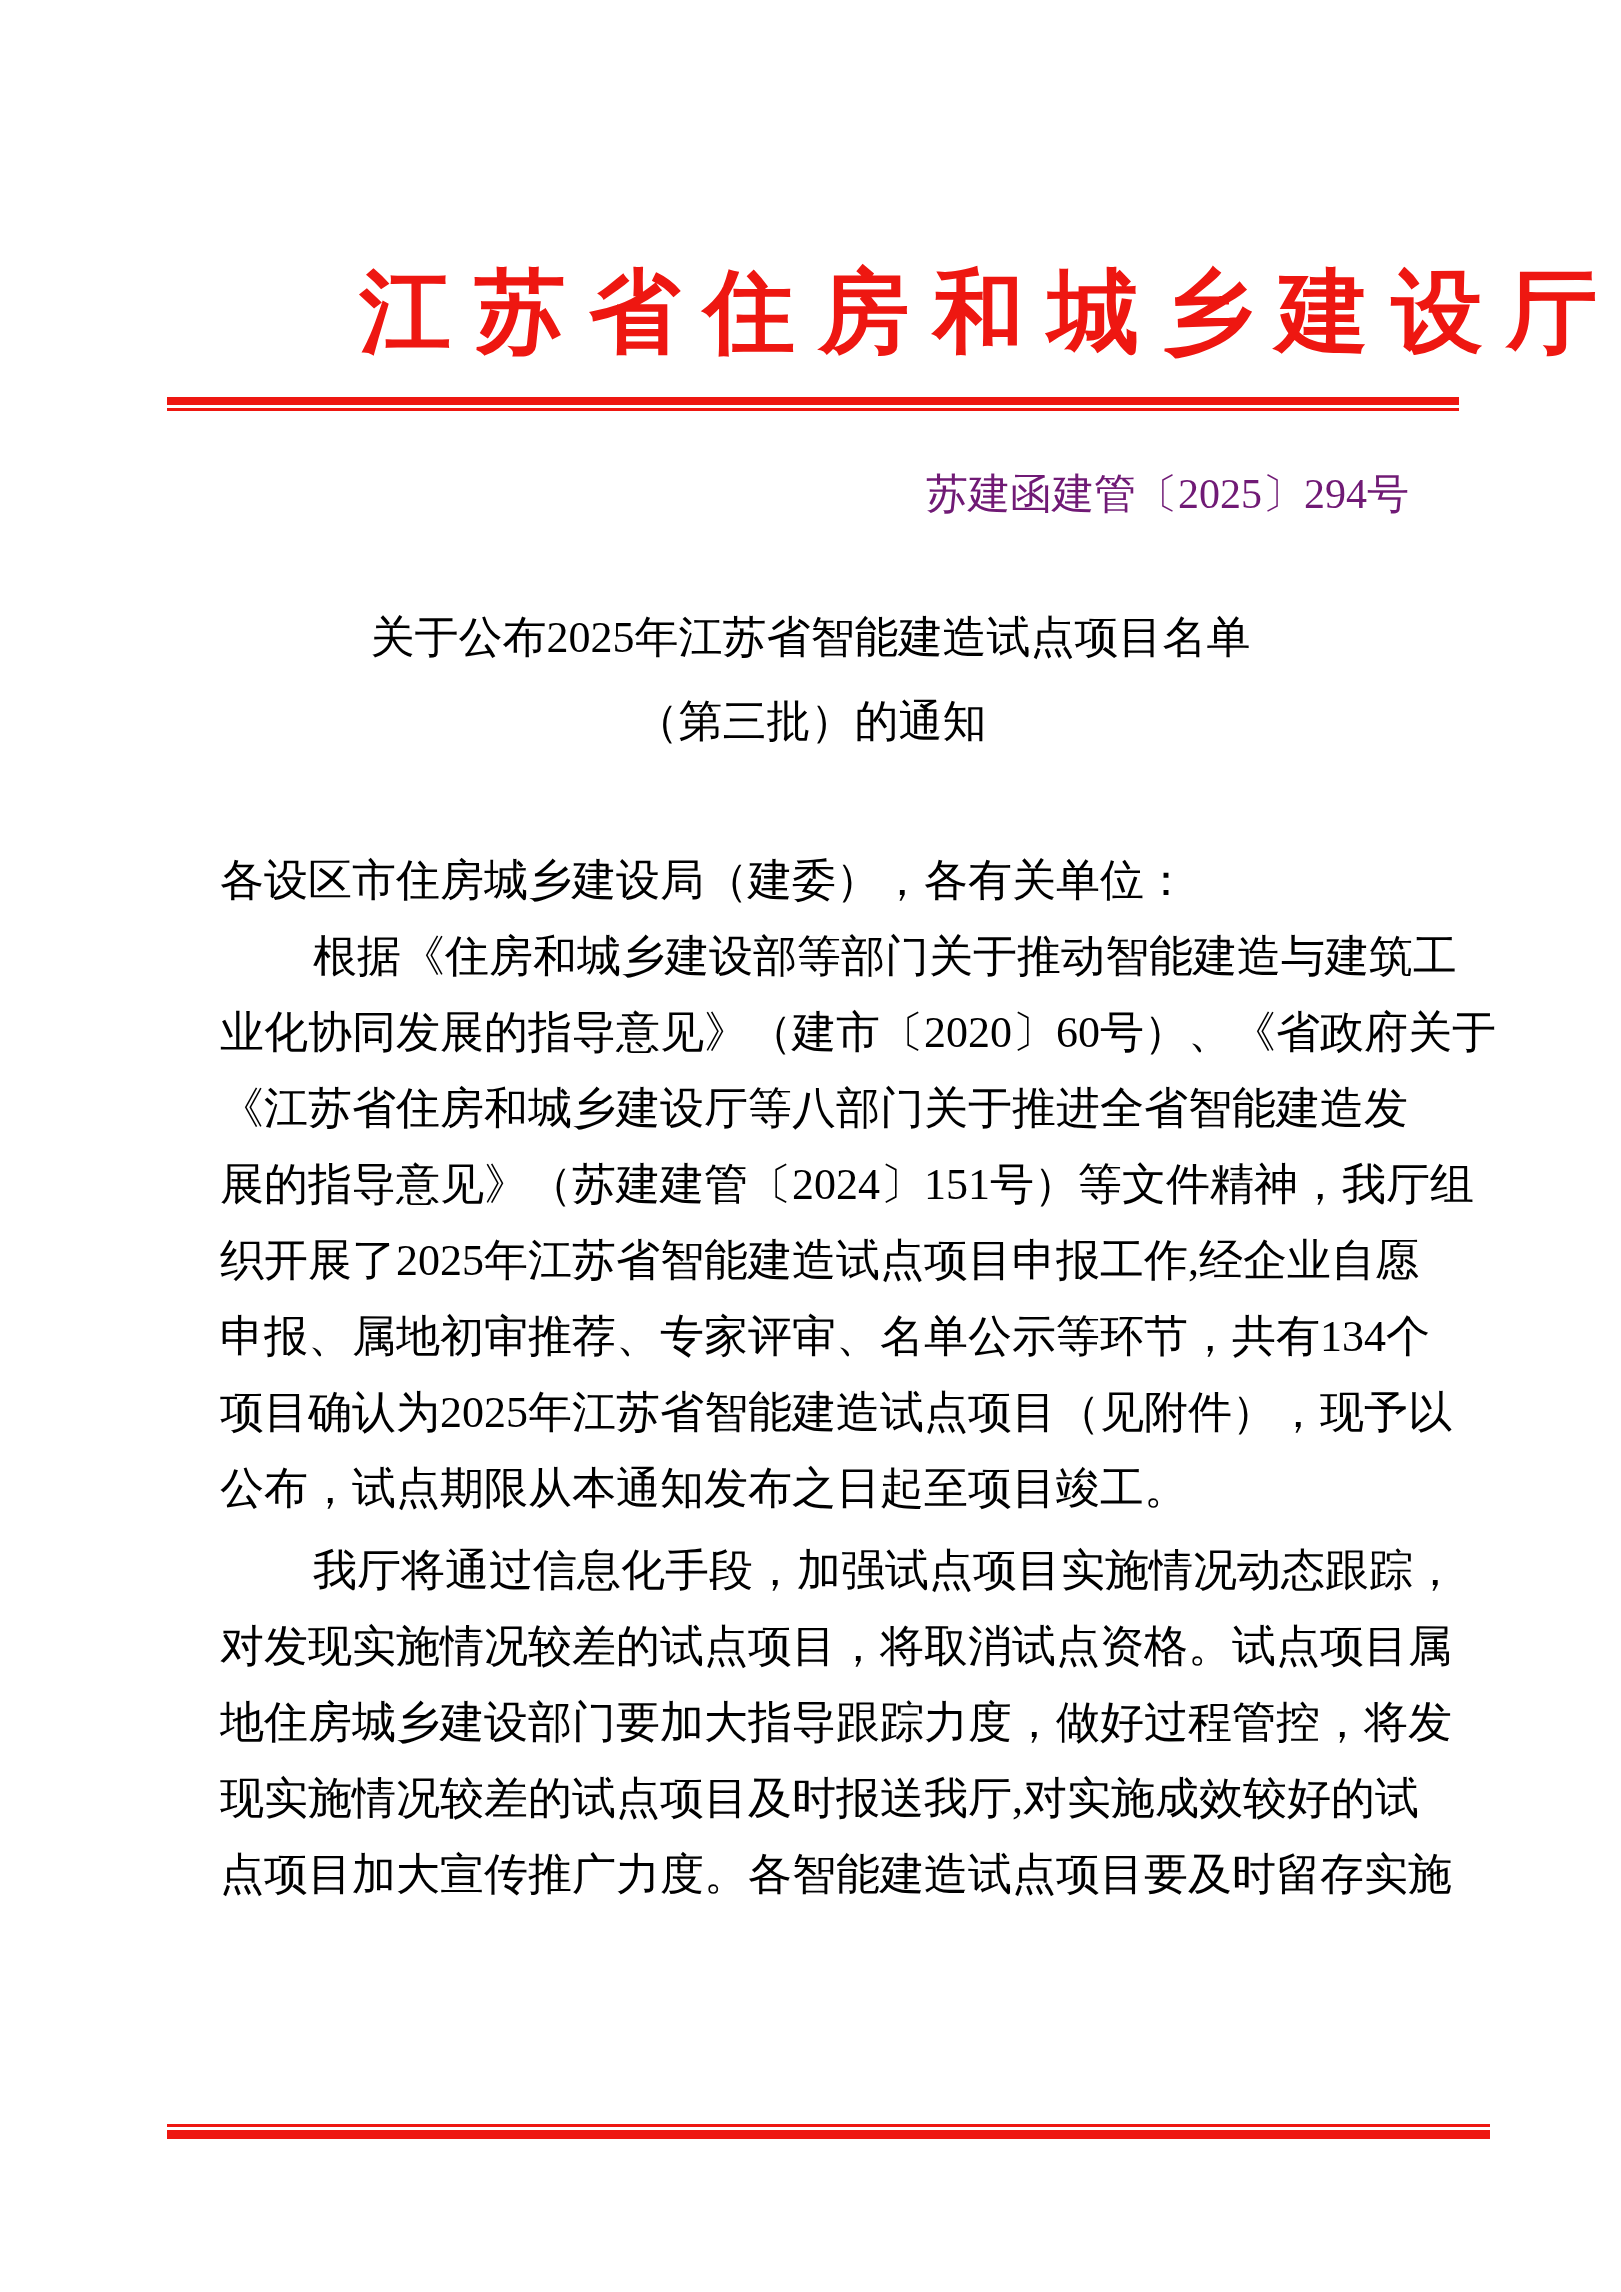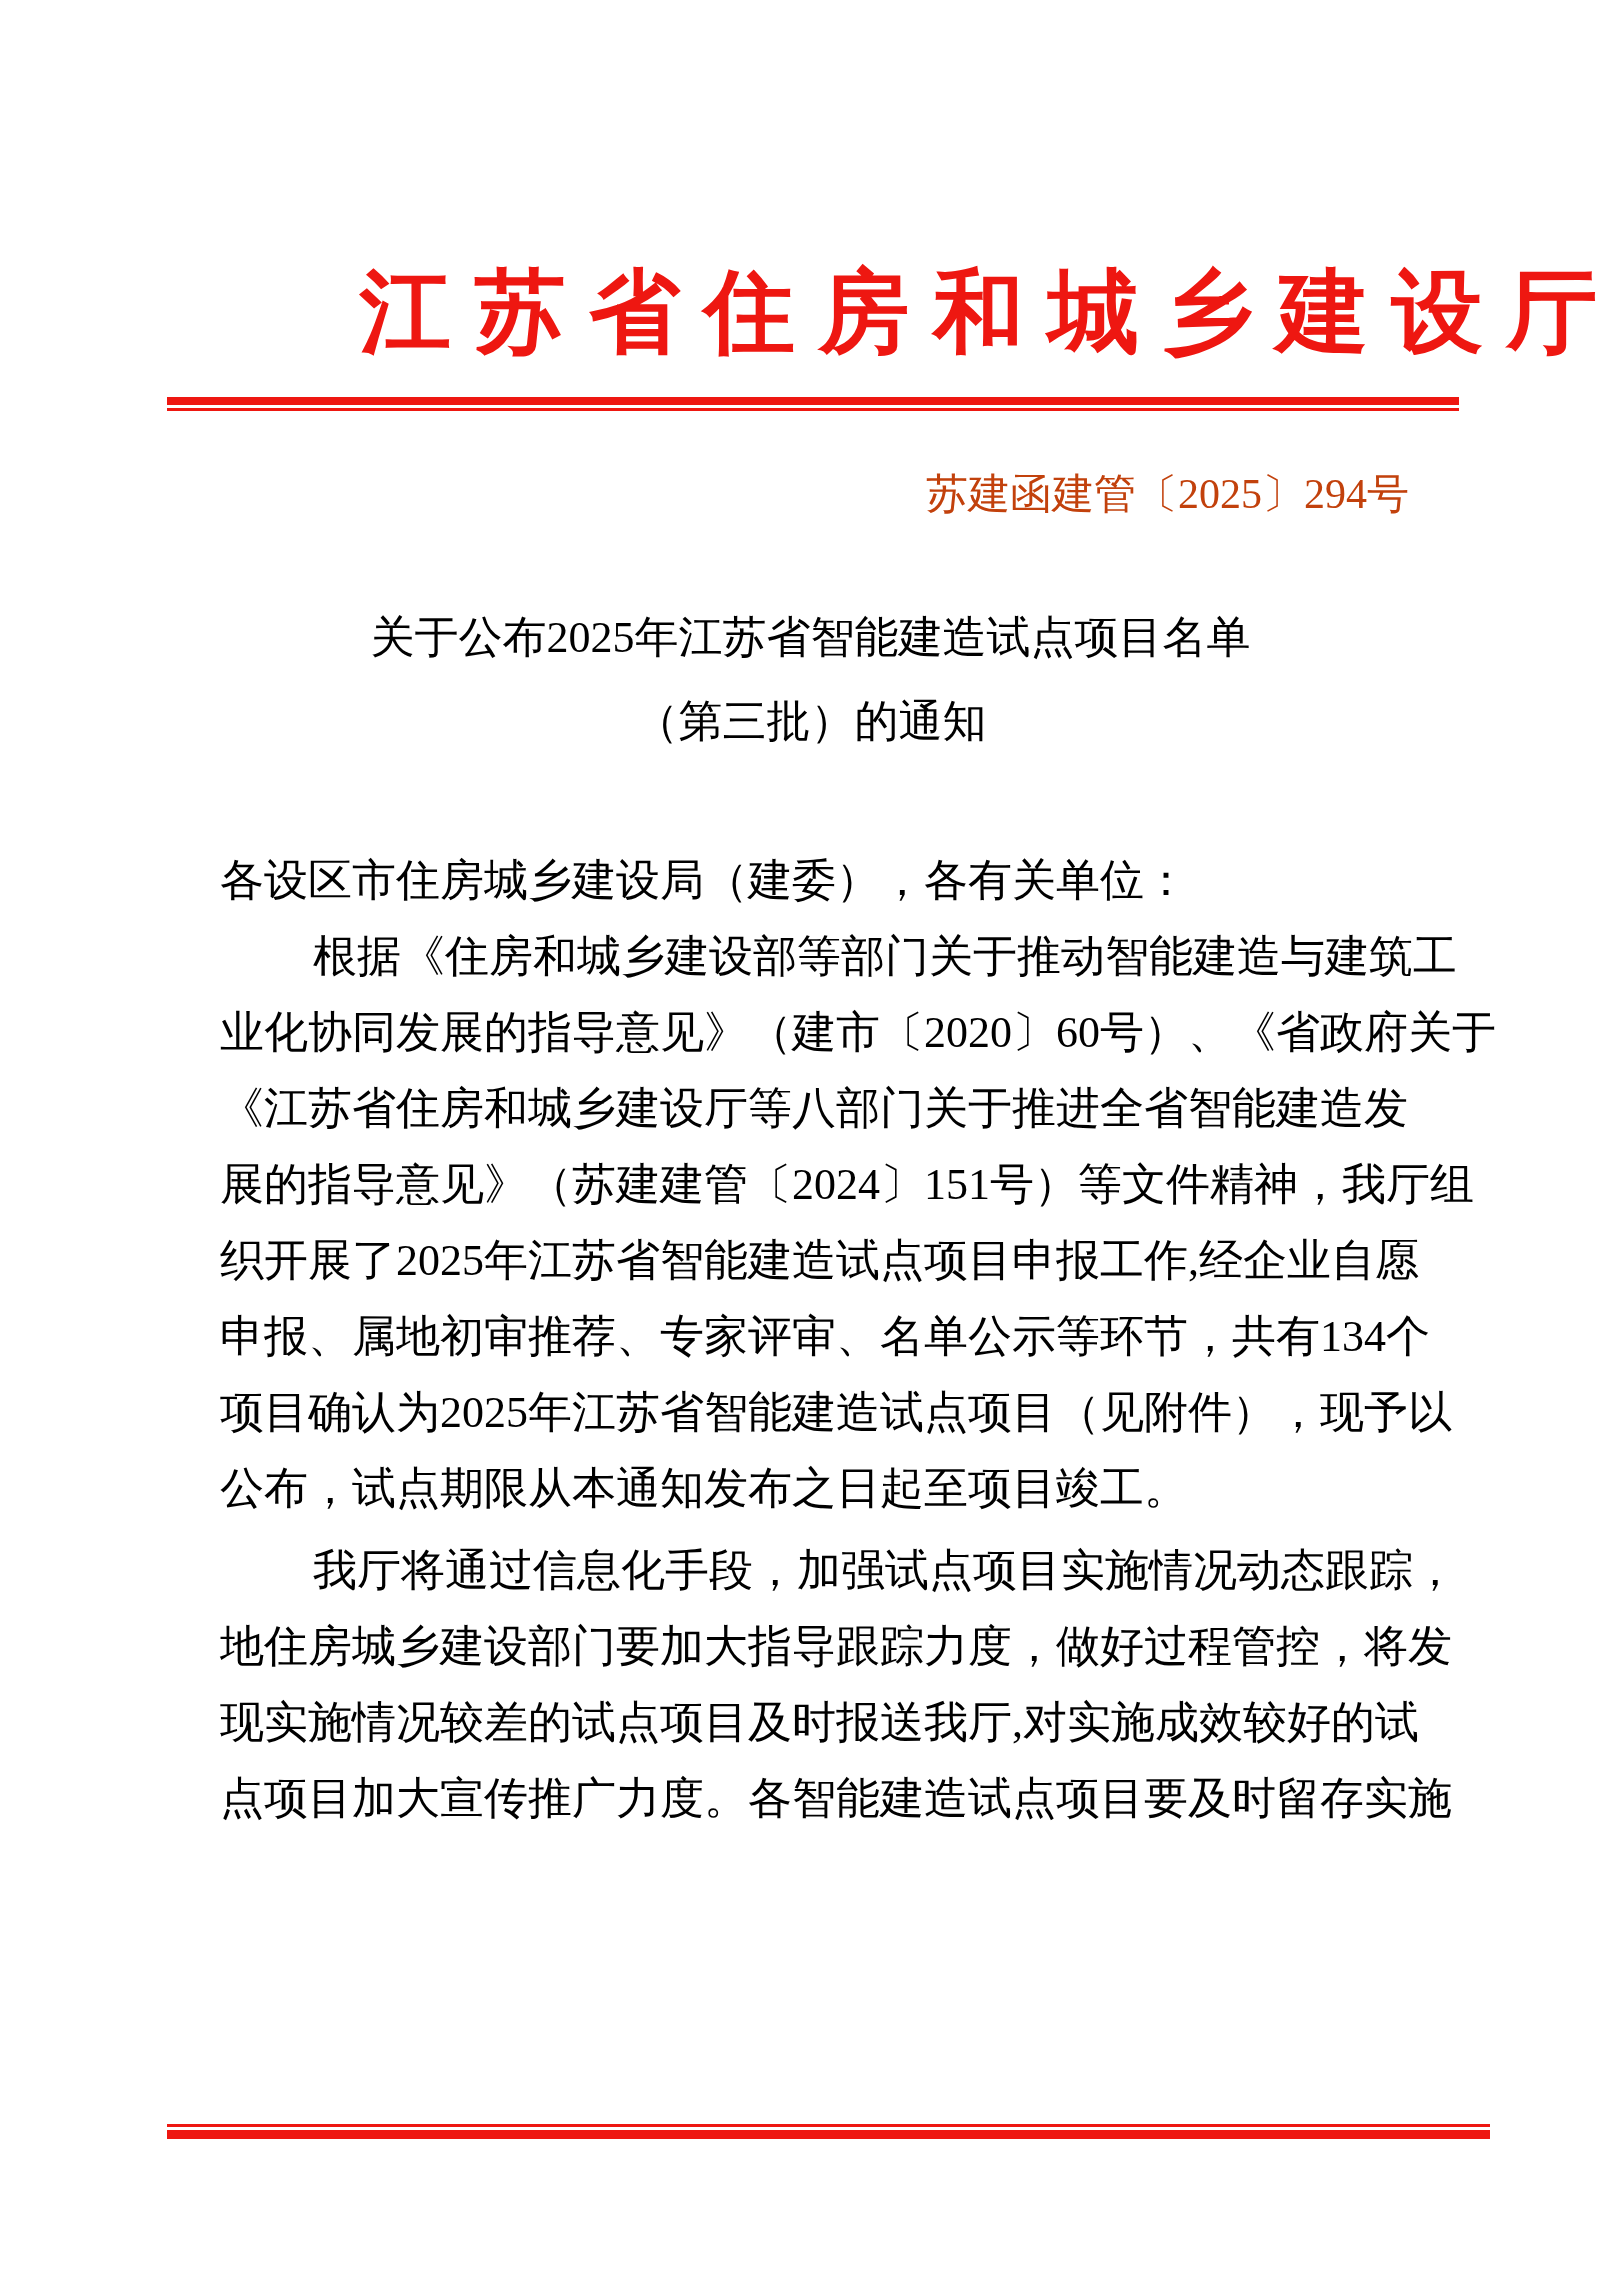--- a/index.html
+++ b/index.html
@@ -51,21 +51,21 @@
   .rule-bottom .thin  { height: 2.9px;  background: var(--accent, #ee1711); }
   .rule-bottom .gap   { height: 2.9px;  background: transparent; }
   .rule-bottom .thick { height: 8.8px;  background: var(--accent, #ee1711); }
 
   .doc-number {
     position: absolute;
     top: 469px;
     right: 212px;
     font-size: 42px;
     line-height: 1.2;
-    color: #c2410c;
+    color: #701a75;
     white-space: nowrap;
   }
   .doc-title {
     position: absolute;
     top: 596px;
     left: 0;
     width: 100%;
     text-align: center;
     font-weight: normal;
     font-size: 44px;
@@ -112,20 +112,21 @@
     <div class="body-line">各设区市住房城乡建设局（建委），各有关单位：</div>
     <div class="body-line para-indent">根据《住房和城乡建设部等部门关于推动智能建造与建筑工</div>
     <div class="body-line">业化协同发展的指导意见》（建市〔2020〕60号）、《省政府关于</div>
     <div class="body-line">《江苏省住房和城乡建设厅等八部门关于推进全省智能建造发</div>
     <div class="body-line">展的指导意见》（苏建建管〔2024〕151号）等文件精神，我厅组</div>
     <div class="body-line">织开展了2025年江苏省智能建造试点项目申报工作,经企业自愿</div>
     <div class="body-line">申报、属地初审推荐、专家评审、名单公示等环节，共有134个</div>
     <div class="body-line">项目确认为2025年江苏省智能建造试点项目（见附件），现予以</div>
     <div class="body-line">公布，试点期限从本通知发布之日起至项目竣工。</div>
     <div class="body-line para-indent para-break">我厅将通过信息化手段，加强试点项目实施情况动态跟踪，</div>
+    <div class="body-line">对发现实施情况较差的试点项目，将取消试点资格。试点项目属</div>
     <div class="body-line">地住房城乡建设部门要加大指导跟踪力度，做好过程管控，将发</div>
     <div class="body-line">现实施情况较差的试点项目及时报送我厅,对实施成效较好的试</div>
     <div class="body-line">点项目加大宣传推广力度。各智能建造试点项目要及时留存实施</div>
   </div>
 
   <div class="rule-bottom">
     <div class="thin"></div>
     <div class="gap"></div>
     <div class="thick"></div>
   </div>

